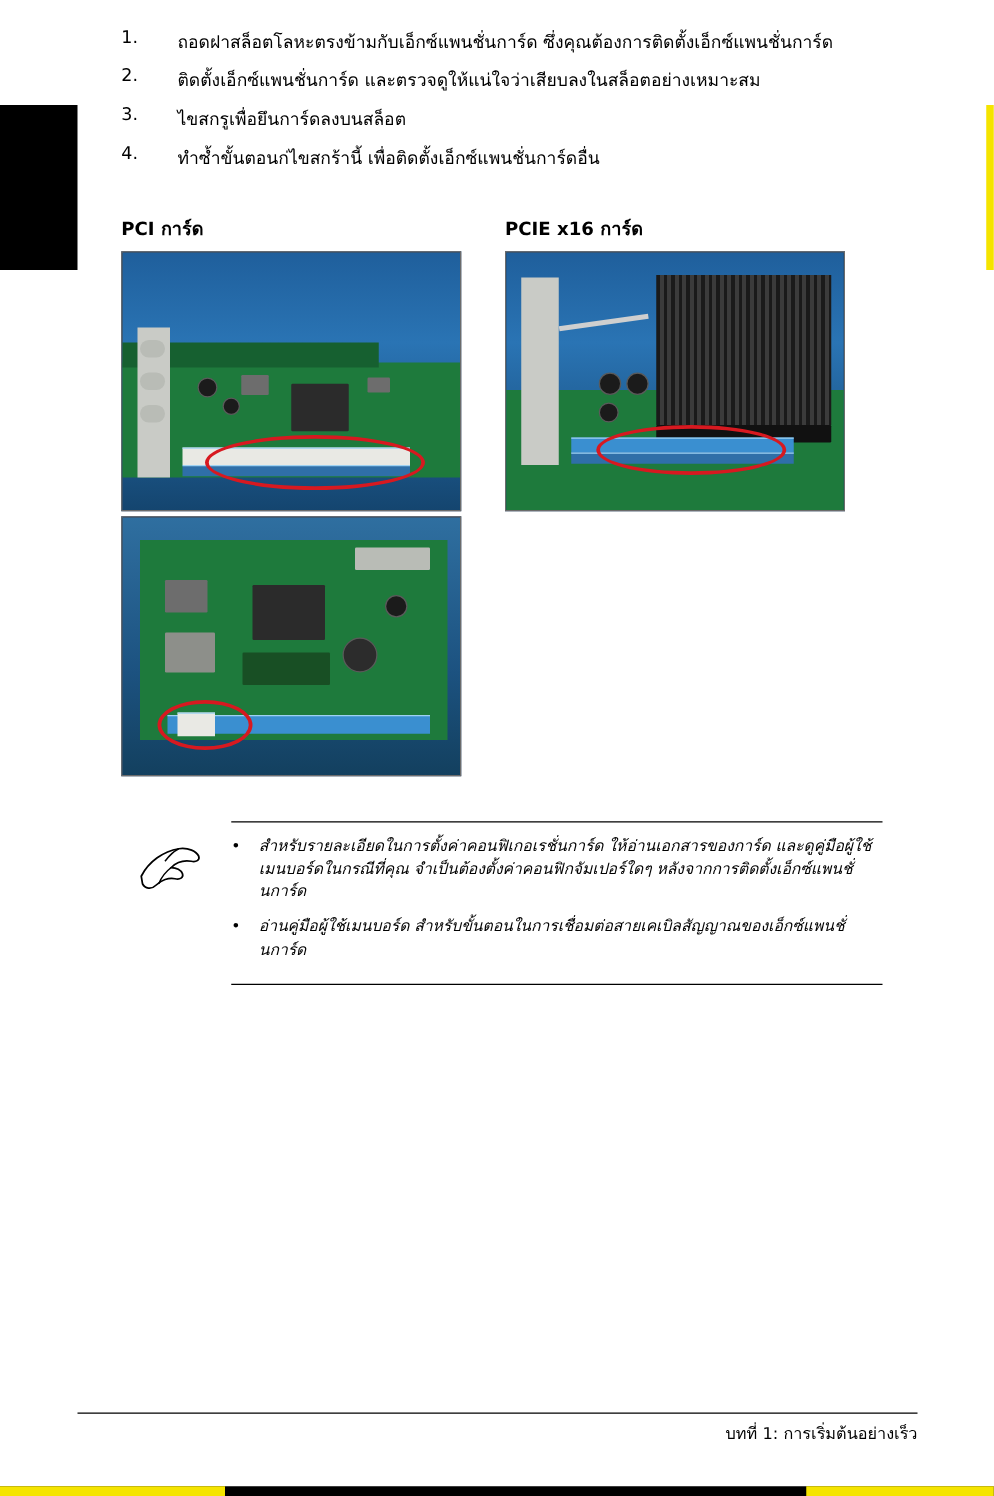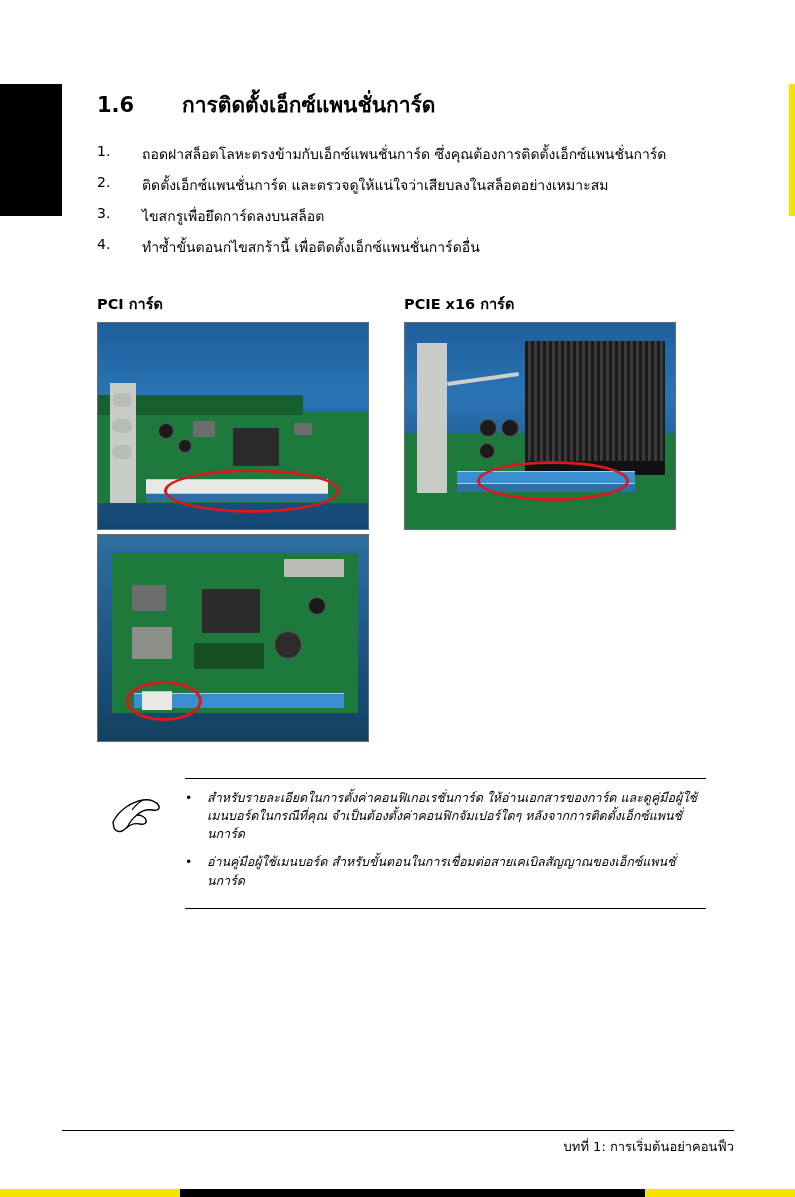--- a/index.html
+++ b/index.html
@@ -266,38 +266,34 @@
   }
 </style>
 </head>
 <body>
 
 <div class="left-black-bar"></div>
 <div class="right-yellow-bar"></div>
 
 <div class="content">
 
-  <div class="section-head">
-    <div class="section-num">1.6</div>
-    <div class="section-title">การติดตั้งเอ็กซ์แพนชั่นการ์ด</div>
-  </div>
 
 
   <div class="steps">
     <div class="step">
       <div class="step-num">1.</div>
       <div class="step-text">ถอดฝาสล็อตโลหะตรงข้ามกับเอ็กซ์แพนชั่นการ์ด ซึ่งคุณต้องการติดตั้งเอ็กซ์แพนชั่นการ์ด</div>
     </div>
     <div class="step">
       <div class="step-num">2.</div>
       <div class="step-text">ติดตั้งเอ็กซ์แพนชั่นการ์ด และตรวจดูให้แน่ใจว่าเสียบลงในสล็อตอย่างเหมาะสม</div>
     </div>
     <div class="step">
       <div class="step-num">3.</div>
-      <div class="step-text">ไขสกรูเพื่อยึดการ์ดลงบนสล็อต</div>
+      <div class="step-text">ไขสกรูเพื่อยึนการ์ดลงบนสล็อต</div>
     </div>
     <div class="step">
       <div class="step-num">4.</div>
       <div class="step-text">ทำซ้ำขั้นตอนก่ไขสกร้านี้ เพื่อติดตั้งเอ็กซ์แพนชั่นการ์ดอื่น</div>
     </div>
   </div>
 
   <div class="figrow">
     <div class="fig-label lbl-left">PCI การ์ด</div>
     <div class="fig-label lbl-right">PCIE x16 การ์ด</div>
@@ -375,18 +371,18 @@
         <div class="note-bullet">•</div>
         <div class="note-text">อ่านคู่มือผู้ใช้เมนบอร์ด สำหรับขั้นตอนในการเชื่อมต่อสายเคเบิลสัญญาณของเอ็กซ์แพนชั่นการ์ด</div>
       </div>
     </div>
     <div class="note-rule"></div>
   </div>
 
 </div>
 
 <div class="footer-rule"></div>
-<div class="footer-text">บทที่ 1: การเริ่มต้นอย่าคอนฟ็ว</div>
+<div class="footer-text">บทที่ 1: การเริ่มต้นอย่างเร็ว</div>
 
 <div class="bottom-rule">
   <div class="yellow-seg"></div>
   <div class="yellow-seg2"></div>
 </div>
 
 </body></html>

